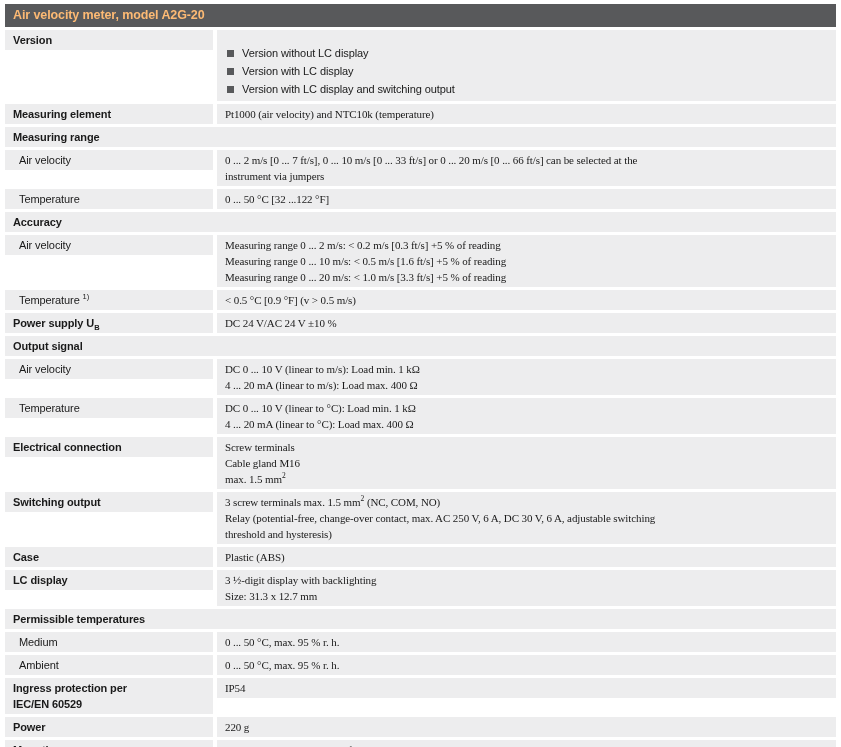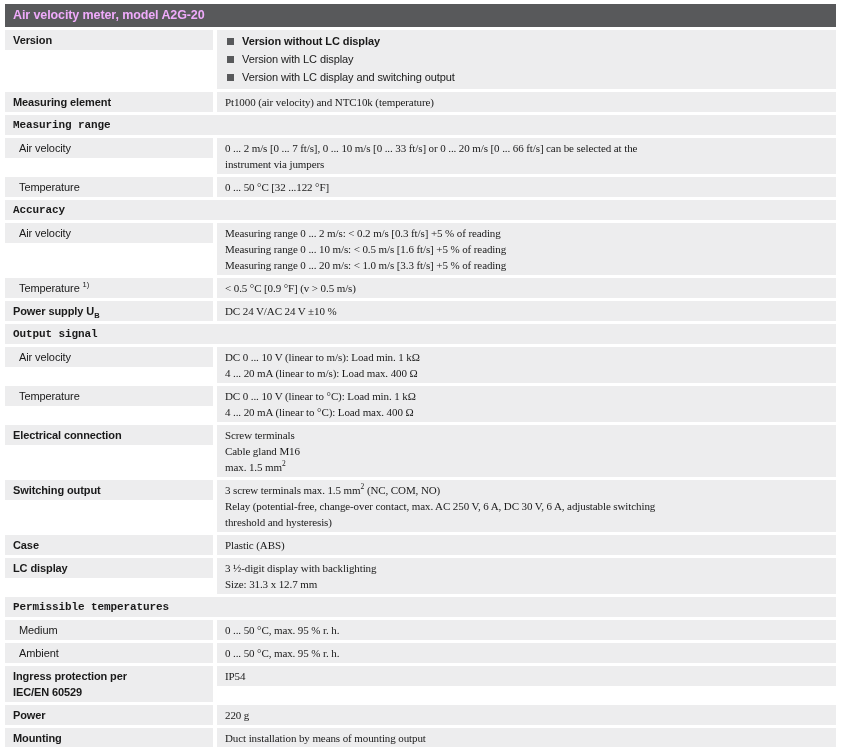--- a/index.html
+++ b/index.html
@@ -11,21 +11,21 @@
   }
   .page {
     width: 841px;
     height: 747px;
     padding: 4px 5px 0 5px;
     background: #ffffff;
     overflow: hidden;
   }
   .title-bar {
     background: #58595b;
-    color: #f0abfc;
+    color: #fdba74;
     font-weight: bold;
     font-size: 12.5px;
     line-height: 15px;
     padding: 4px 8px;
     height: 23px;
     margin-bottom: 3px;
   }
   .row { display: flex; margin-bottom: 3px; align-items: flex-start; }
   .label-cell {
     background: #ededee;
@@ -46,25 +46,24 @@
     font-size: 11px;
     line-height: 16px;
   }
   .section-row {
     background: #ededee;
     font-weight: bold;
     font-size: 11px;
     line-height: 16px;
     padding: 2px 8px;
     margin-bottom: 3px;
-    font-family: Liberation Mono, monospace;
   }
   .value-line { min-height: 16px; font-family: Liberation Serif, serif; }
   .bullet-item { display: flex; align-items: center; margin: 2px 0; }
-  .bullet-item:first-child { margin-top: 1px; font-weight: bold; }
+  .bullet-item:first-child { margin-top: 13px; }
   .bullet-sq {
     width: 7px; height: 7px;
     background: #58595b;
     flex: none;
     margin: 0 8px 0 2px;
   }
   sup { font-size: 7.5px; vertical-align: super; line-height: 0; letter-spacing: 0; }
   sub { font-size: 7.5px; vertical-align: sub; line-height: 0; letter-spacing: 0; }
 </style>
 </head>

